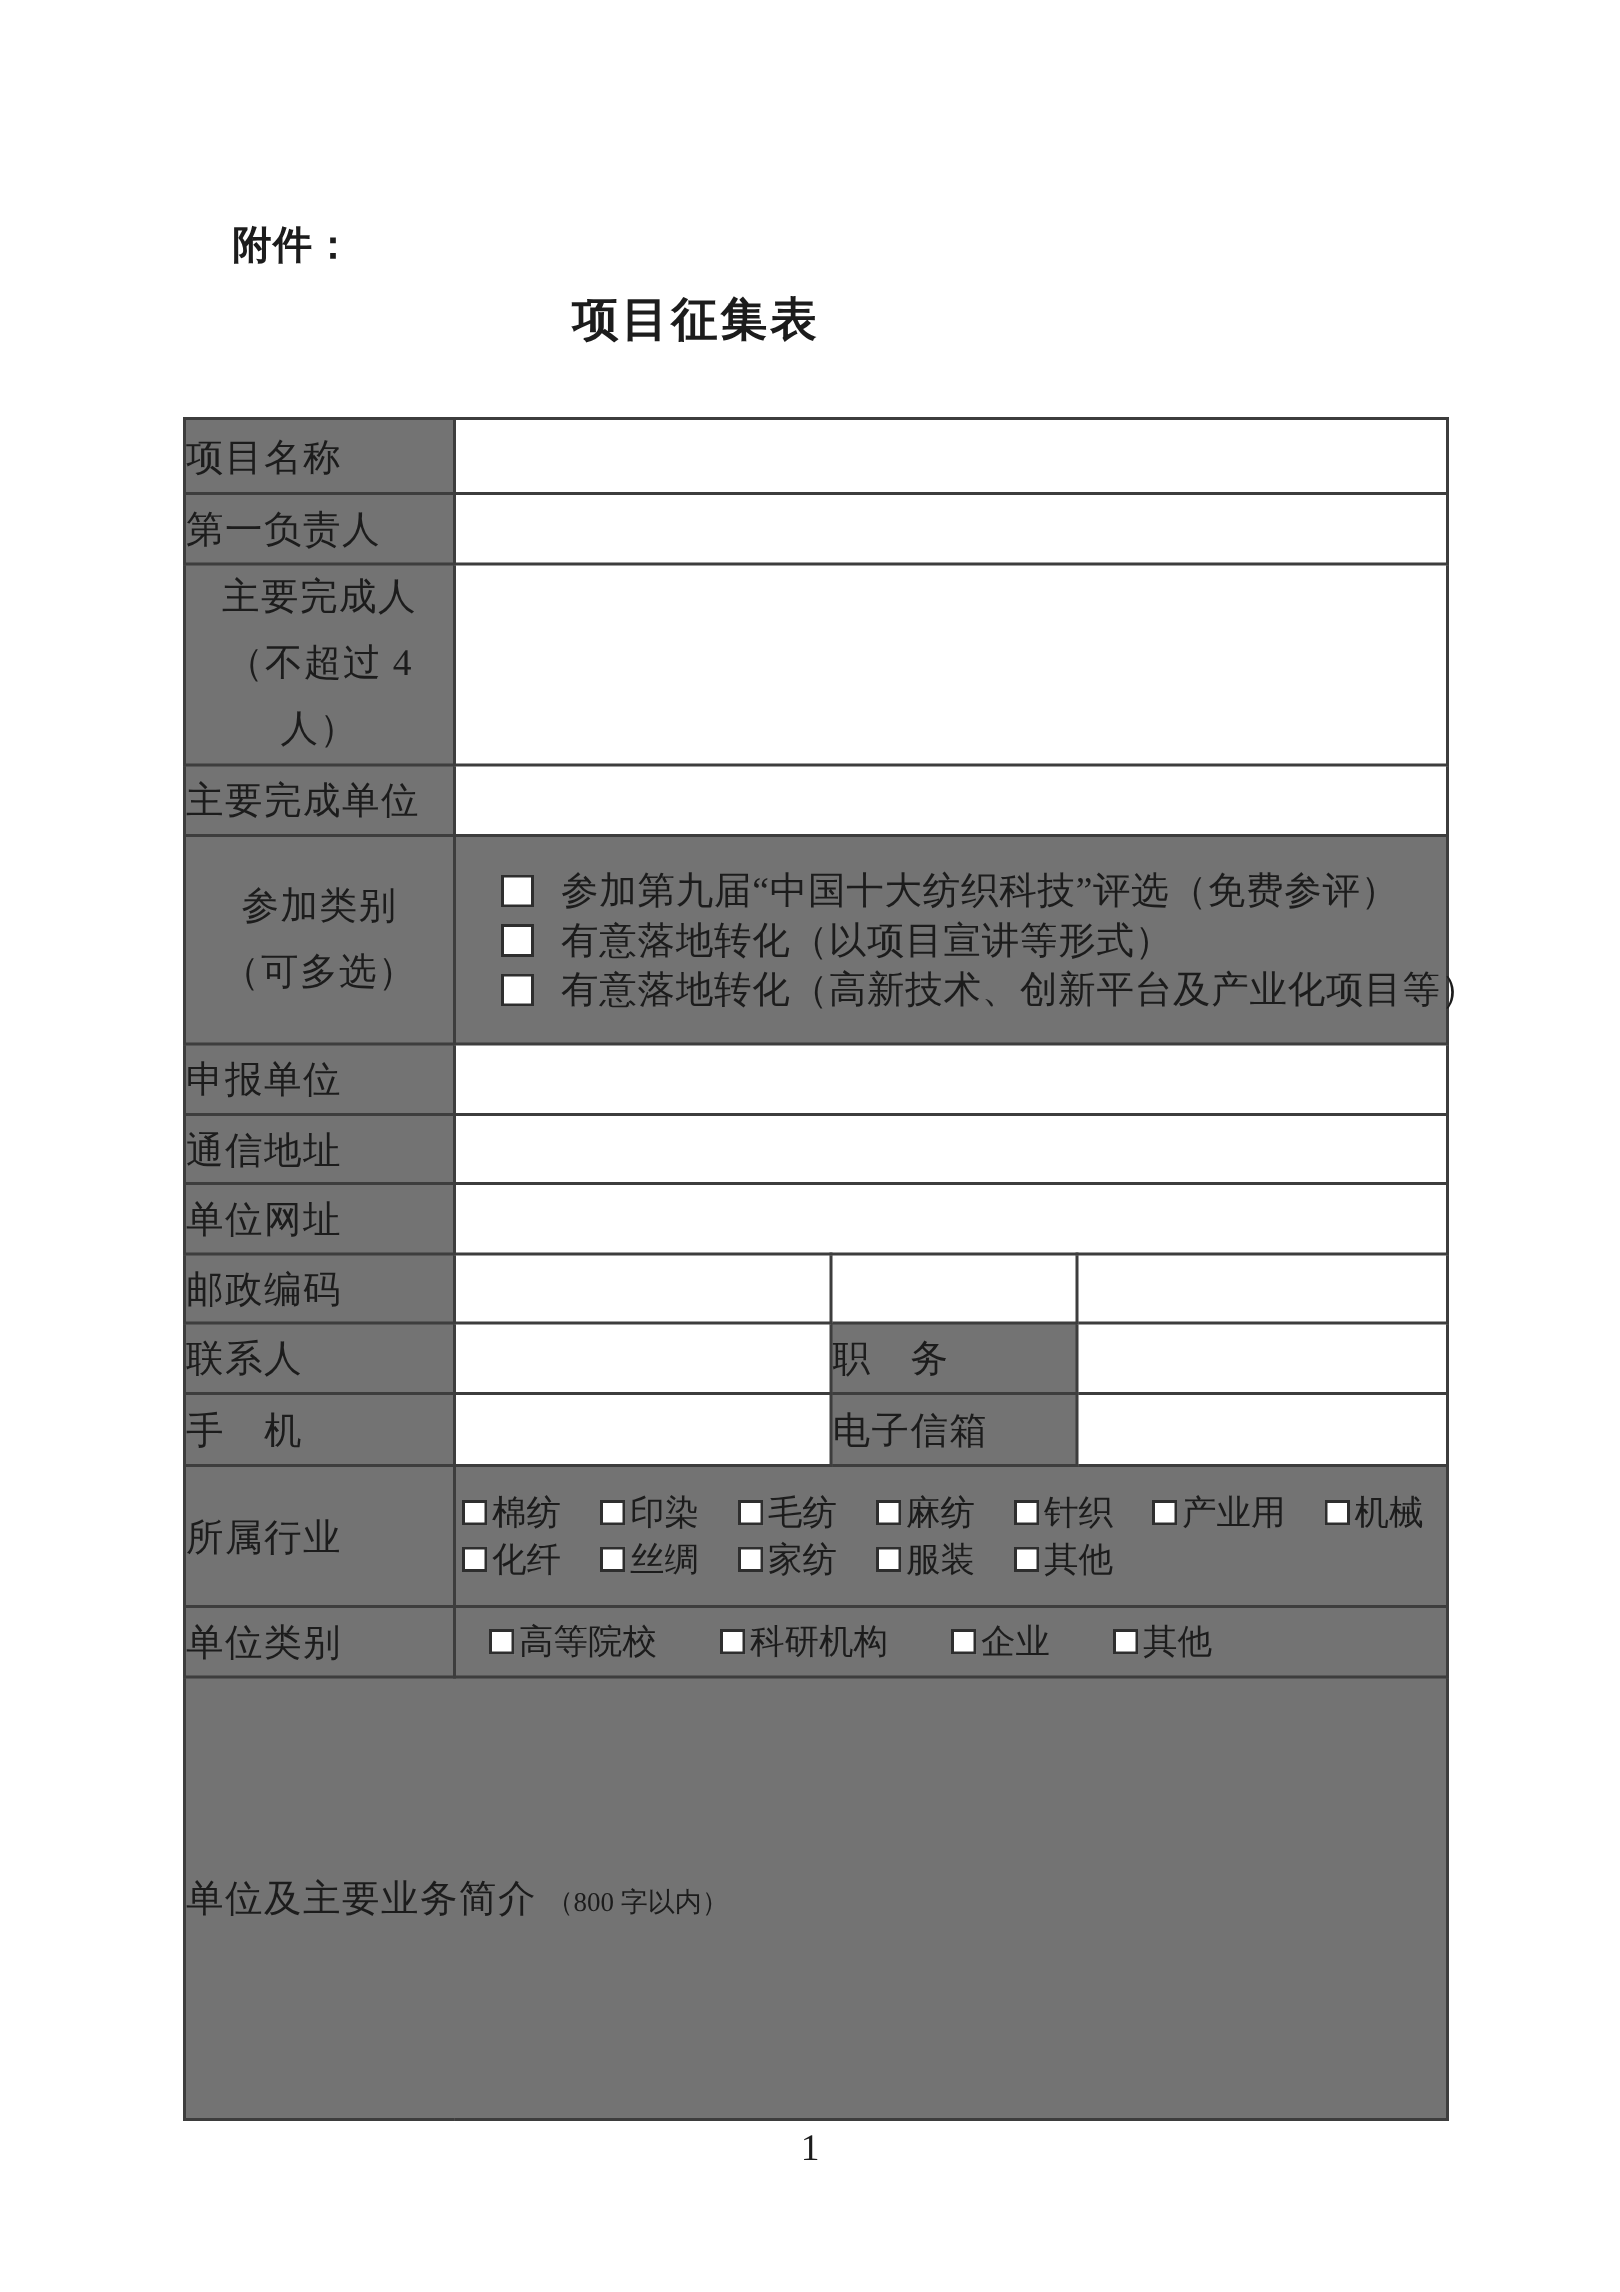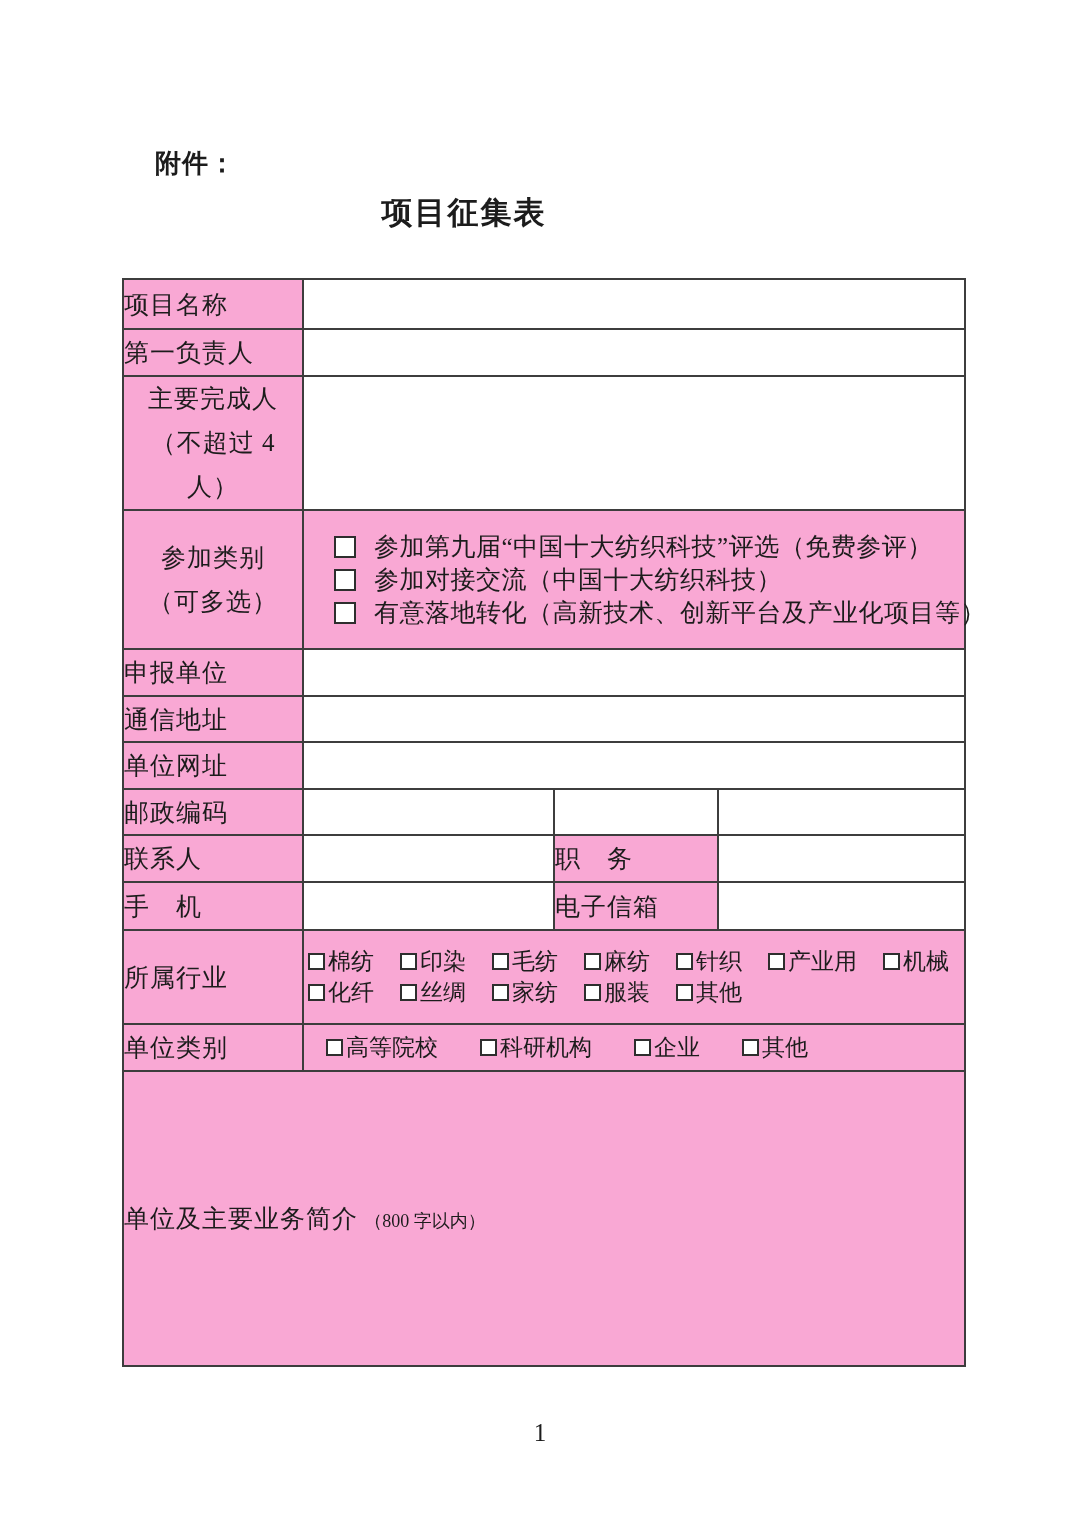--- a/index.html
+++ b/index.html
@@ -17,21 +17,21 @@
   }
   .title{
     position:absolute;left:0;top:192px;width:928px;
     margin:0;text-align:center;
     font-size:31px;font-weight:600;letter-spacing:2px;
   }
   table.form{
     position:absolute;left:122px;top:278px;
     width:842px;
     border-collapse:collapse;table-layout:fixed;
-    background:#f9a8d4;
+    background:#737373;
   }
   table.form td{
     border:2px solid #3d3d3d;
     padding:0;
     vertical-align:middle;
     font-size:25px;
     color:#1c1c1c;
   }
   td.lbl{padding-left:21px;letter-spacing:1px;}
   td.lbl2{padding-left:16px;letter-spacing:1px;}
@@ -102,35 +102,39 @@
     </tr>
 
     <tr style="height:93px">
       <td class="lbl-c">
         <div>主要完成人</div>
         <div>（不超过 4 人）</div>
       </td>
       <td class="val" colspan="3"></td>
     </tr>
 
+    <tr style="height:47px">
+      <td class="lbl">主要完成单位</td>
+      <td class="val" colspan="3"></td>
+    </tr>
 
     <tr style="height:139px">
       <td class="lbl-c">
         <div>参加类别</div>
         <div>（可多选）</div>
       </td>
       <td colspan="3">
         <div class="optcol">
           <div class="opt">
             <span class="cb"></span>
             <span class="opt-text">参加第九届“中国十大纺织科技”评选（免费参评）</span>
           </div>
           <div class="opt">
             <span class="cb"></span>
-            <span class="opt-text">参加对接交流（中国十大纺织科技）</span>
+            <span class="opt-text">有意落地转化（以项目宣讲等形式）</span>
           </div>
           <div class="opt">
             <span class="cb"></span>
             <span class="opt-text">有意落地转化（高新技术、创新平台及产业化项目等）</span>
           </div>
         </div>
       </td>
     </tr>
 
     <tr style="height:47px">

